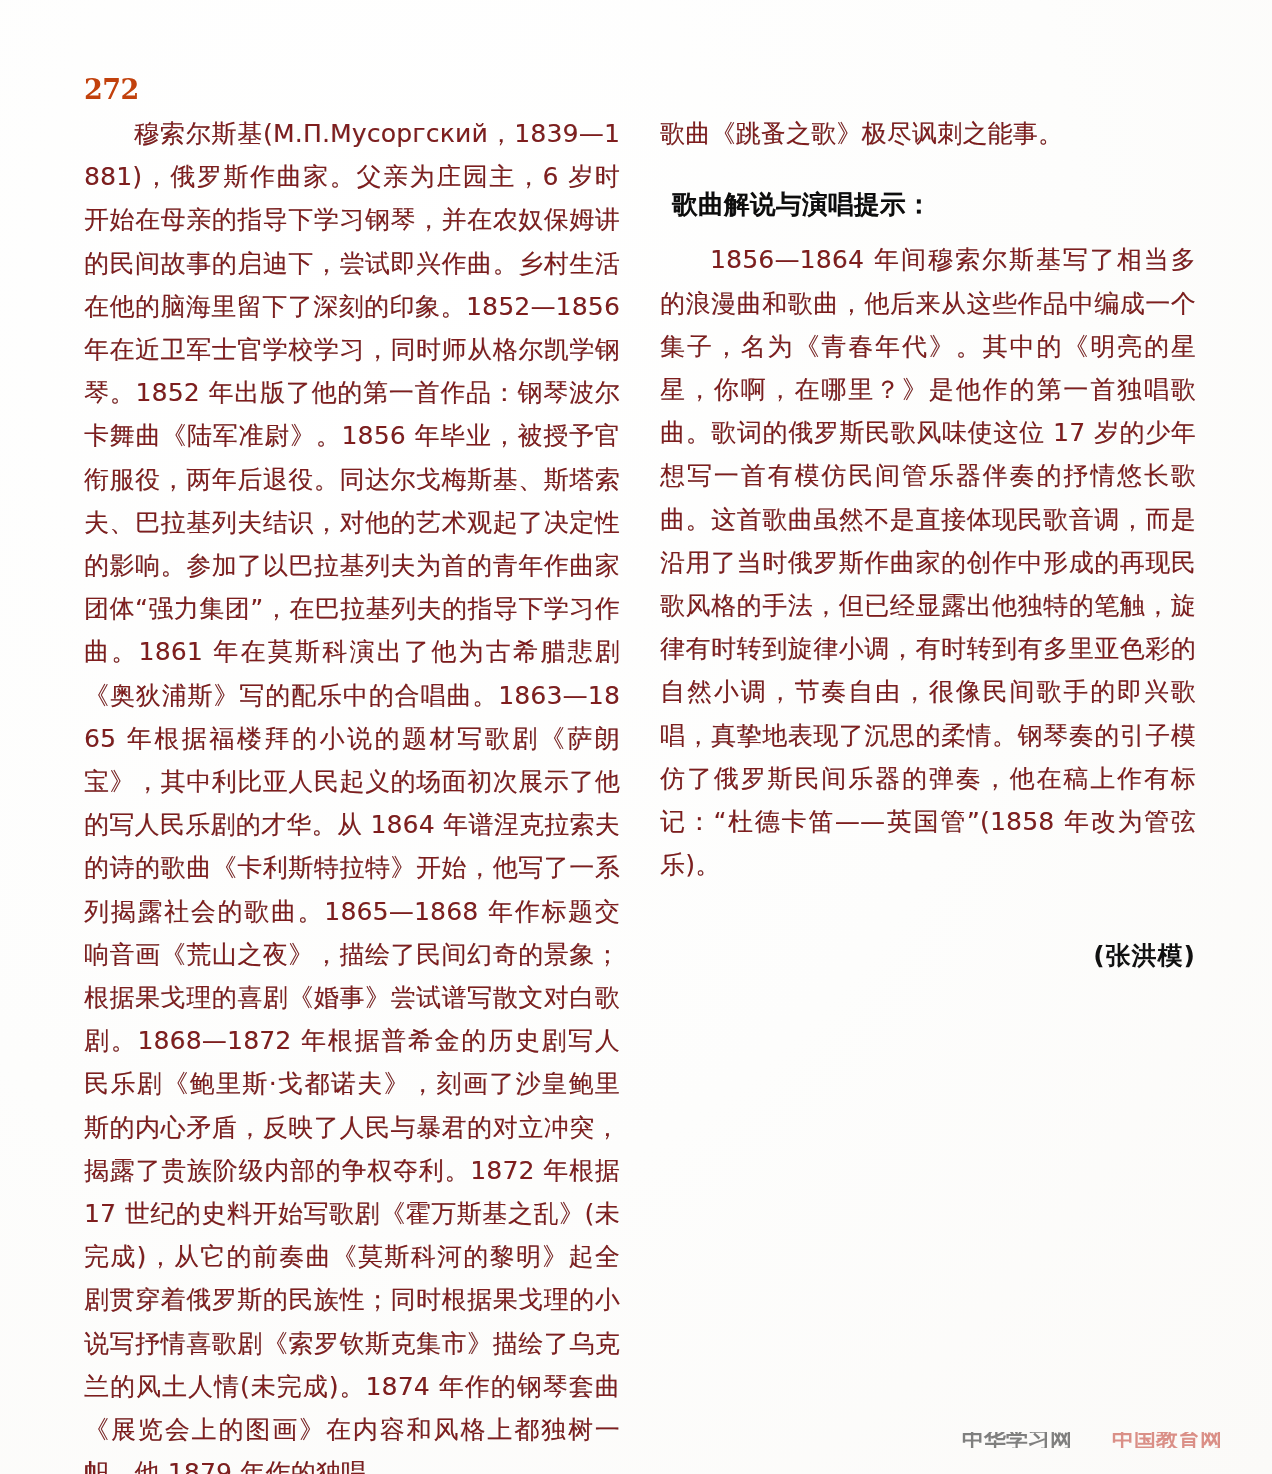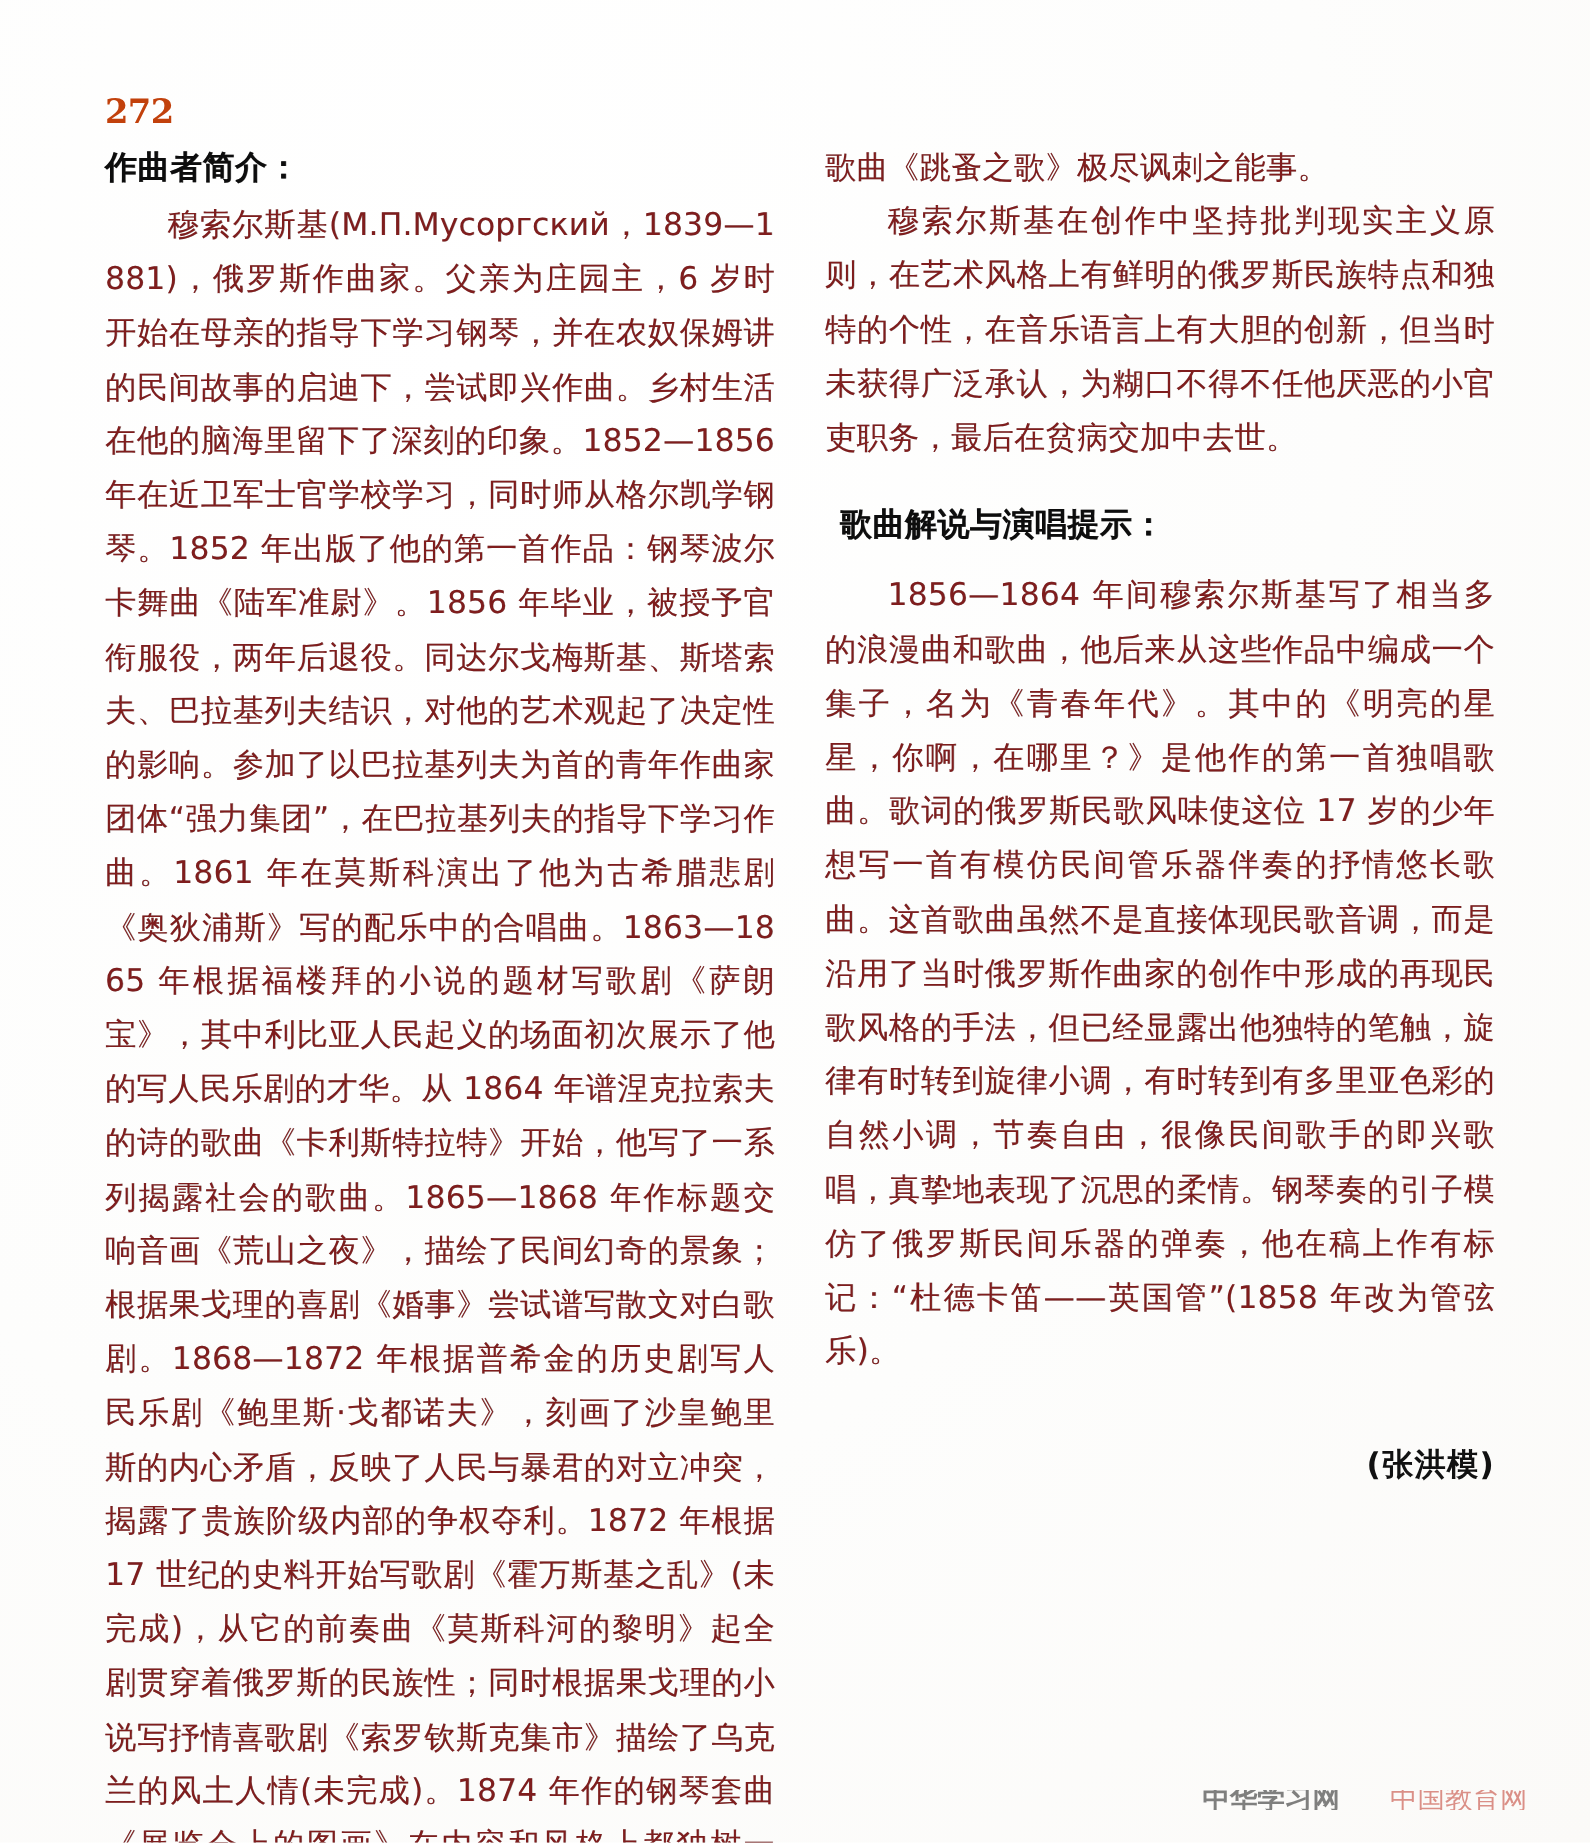--- a/index.html
+++ b/index.html
@@ -108,46 +108,44 @@
     font-size: 22px;
     font-weight: bold;
     line-height: 16px;
     color: #1a1a1a;
     white-space: nowrap;
   }
   .watermark .wm-red {
     position: absolute;
     left: 150px; top: 0;
     font-size: 22px;
-    font-weight: normal;
+    font-weight: bold;
     line-height: 16px;
     color: #c0392b;
     white-space: nowrap;
   }
 </style>
 </head>
 <body>
 
 <div class="page">
 
   <div class="folio">272</div>
 
   <div class="col col-left">
 
-    <h2 class="heading">作曲者简介：</h2>
 
     <p class="para">穆索尔斯基(М.П.Мусоргский，1839—1881)，俄罗斯作曲家。父亲为庄园主，6 岁时开始在母亲的指导下学习钢琴，并在农奴保姆讲的民间故事的启迪下，尝试即兴作曲。乡村生活在他的脑海里留下了深刻的印象。1852—1856 年在近卫军士官学校学习，同时师从格尔凯学钢琴。1852 年出版了他的第一首作品：钢琴波尔卡舞曲《陆军准尉》。1856 年毕业，被授予官衔服役，两年后退役。同达尔戈梅斯基、斯塔索夫、巴拉基列夫结识，对他的艺术观起了决定性的影响。参加了以巴拉基列夫为首的青年作曲家团体“强力集团”，在巴拉基列夫的指导下学习作曲。1861 年在莫斯科演出了他为古希腊悲剧《奥狄浦斯》写的配乐中的合唱曲。1863—1865 年根据福楼拜的小说的题材写歌剧《萨朗宝》，其中利比亚人民起义的场面初次展示了他的写人民乐剧的才华。从 1864 年谱涅克拉索夫的诗的歌曲《卡利斯特拉特》开始，他写了一系列揭露社会的歌曲。1865—1868 年作标题交响音画《荒山之夜》，描绘了民间幻奇的景象；根据果戈理的喜剧《婚事》尝试谱写散文对白歌剧。1868—1872 年根据普希金的历史剧写人民乐剧《鲍里斯·戈都诺夫》，刻画了沙皇鲍里斯的内心矛盾，反映了人民与暴君的对立冲突，揭露了贵族阶级内部的争权夺利。1872 年根据 17 世纪的史料开始写歌剧《霍万斯基之乱》(未完成)，从它的前奏曲《莫斯科河的黎明》起全剧贯穿着俄罗斯的民族性；同时根据果戈理的小说写抒情喜歌剧《索罗钦斯克集市》描绘了乌克兰的风土人情(未完成)。1874 年作的钢琴套曲《展览会上的图画》在内容和风格上都独树一帜。他 1879 年作的独唱</p>
 
   </div>
 
   <div class="col col-right">
 
     <p class="para noindent">歌曲《跳蚤之歌》极尽讽刺之能事。</p>
 
-    <p class="para">穆索尔斯基在创作中坚持批判现实主义原则，在艺术风格上有鲜明的俄罗斯民族特点和独特的个性，在音乐语言上有大胆的创新，但当时未获得广泛承认，为糊口不得不任他厌恶的小官吏职务，最后在贫病交加中去世。</p>
 
     <h2 class="heading2">歌曲解说与演唱提示：</h2>
 
     <p class="para">1856—1864 年间穆索尔斯基写了相当多的浪漫曲和歌曲，他后来从这些作品中编成一个集子，名为《青春年代》。其中的《明亮的星星，你啊，在哪里？》是他作的第一首独唱歌曲。歌词的俄罗斯民歌风味使这位 17 岁的少年想写一首有模仿民间管乐器伴奏的抒情悠长歌曲。这首歌曲虽然不是直接体现民歌音调，而是沿用了当时俄罗斯作曲家的创作中形成的再现民歌风格的手法，但已经显露出他独特的笔触，旋律有时转到旋律小调，有时转到有多里亚色彩的自然小调，节奏自由，很像民间歌手的即兴歌唱，真挚地表现了沉思的柔情。钢琴奏的引子模仿了俄罗斯民间乐器的弹奏，他在稿上作有标记：“杜德卡笛——英国管”(1858 年改为管弦乐)。</p>
 
 
     <p class="signature">(张洪模)</p>
 
   </div>
 

